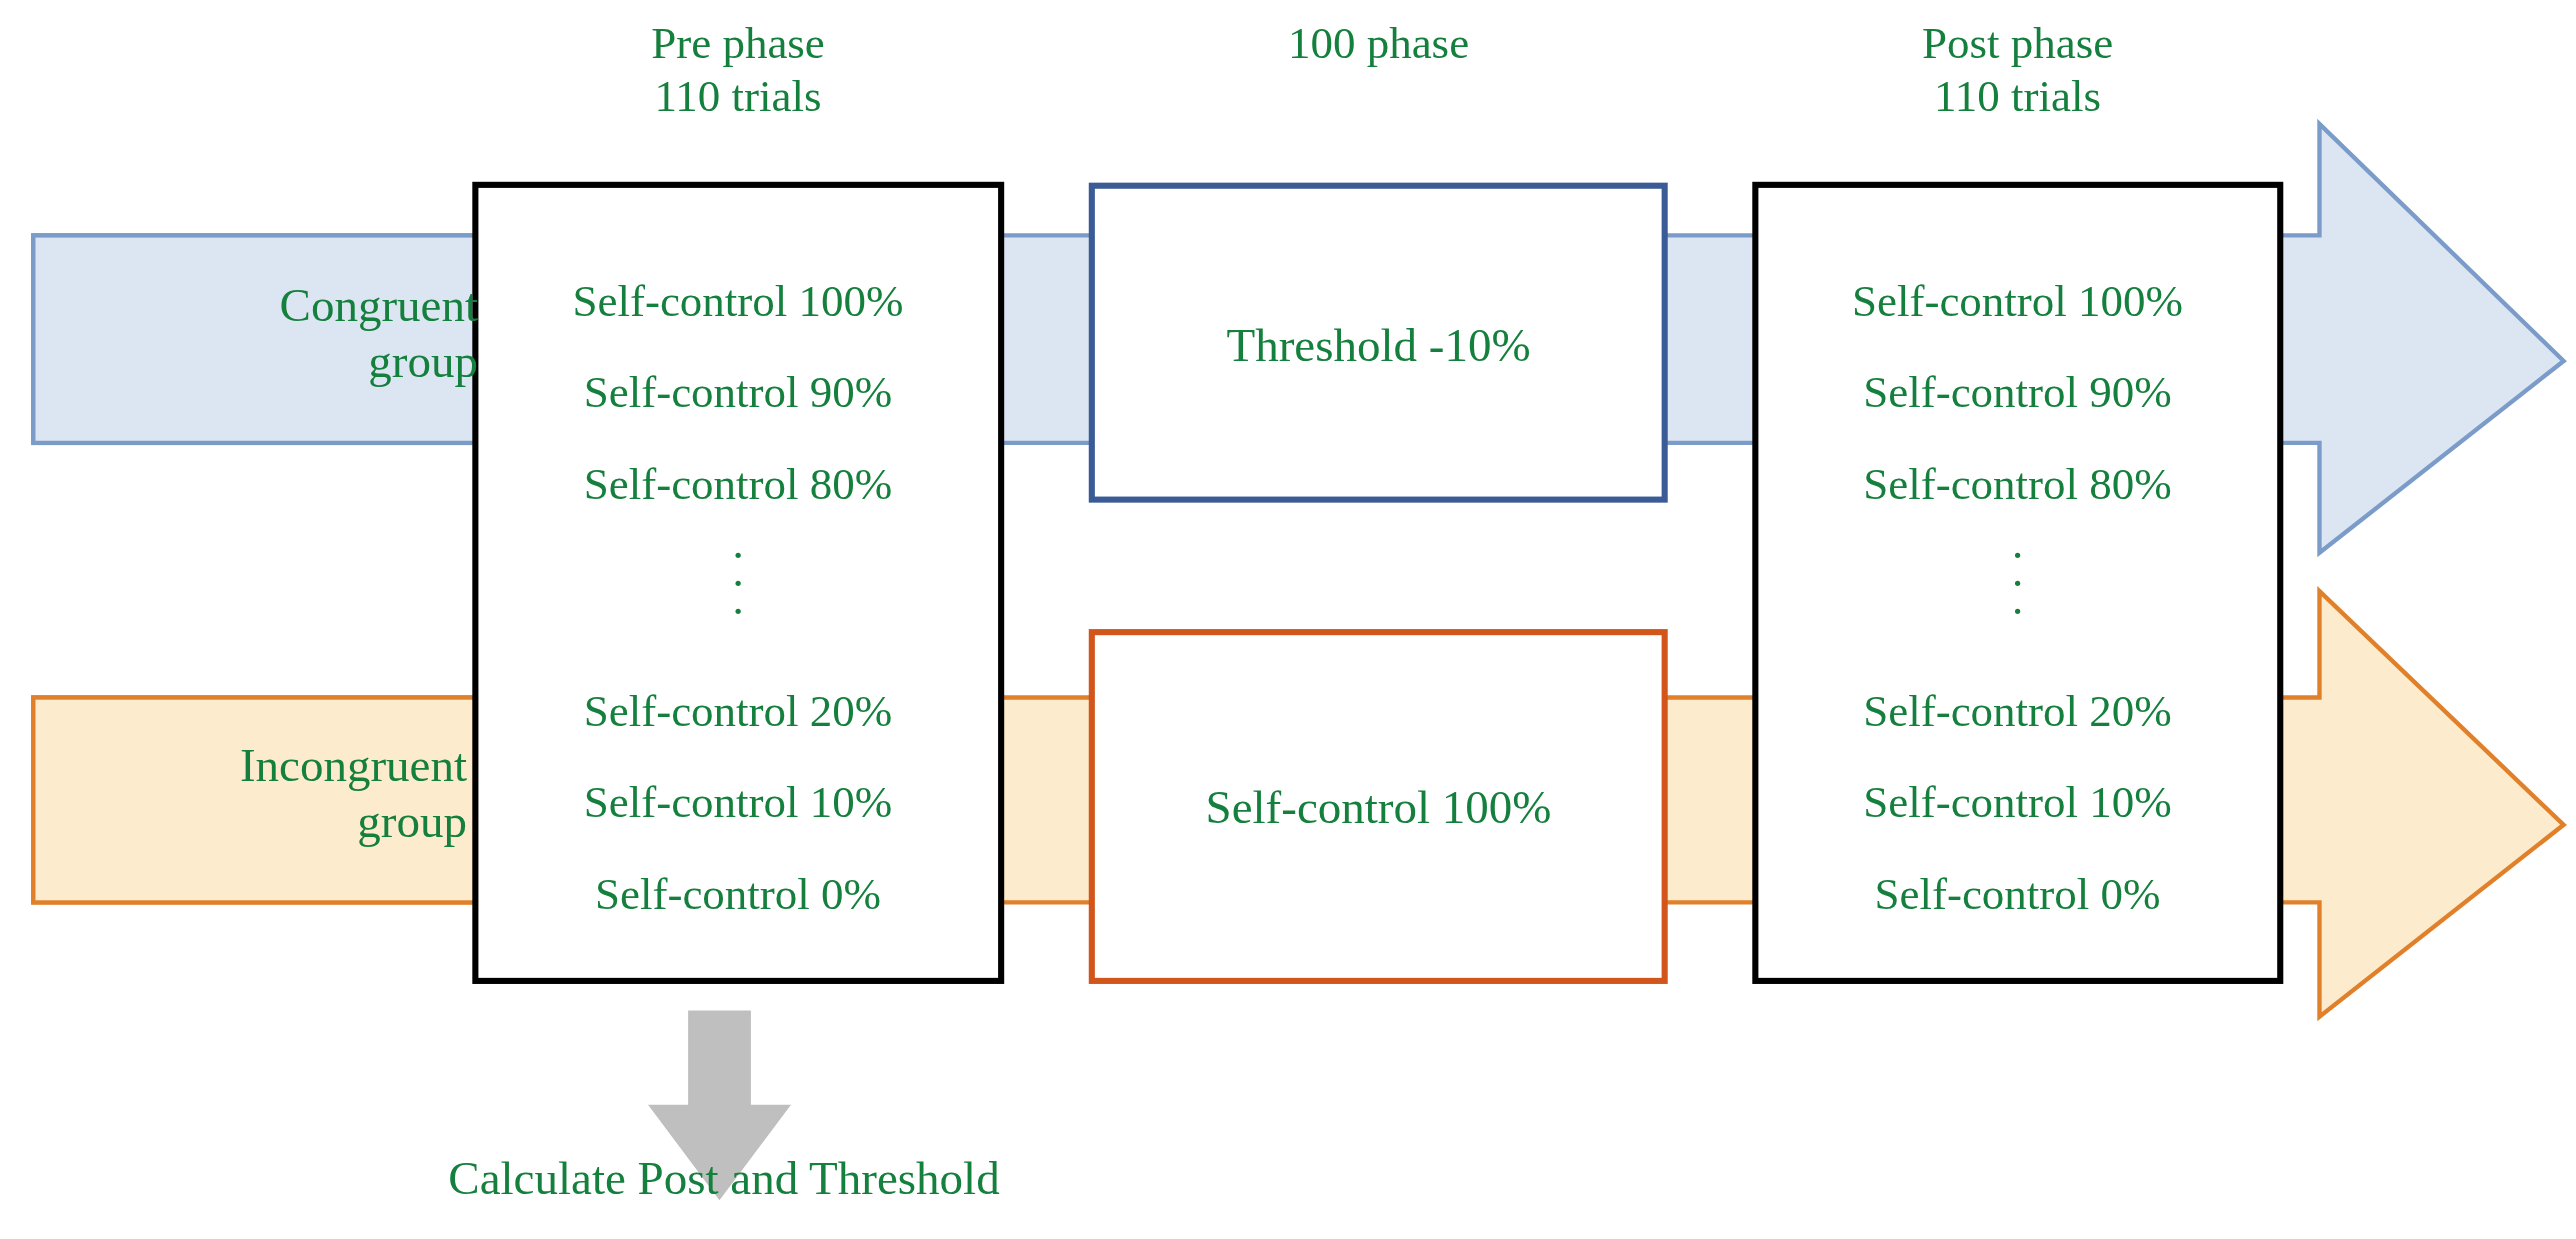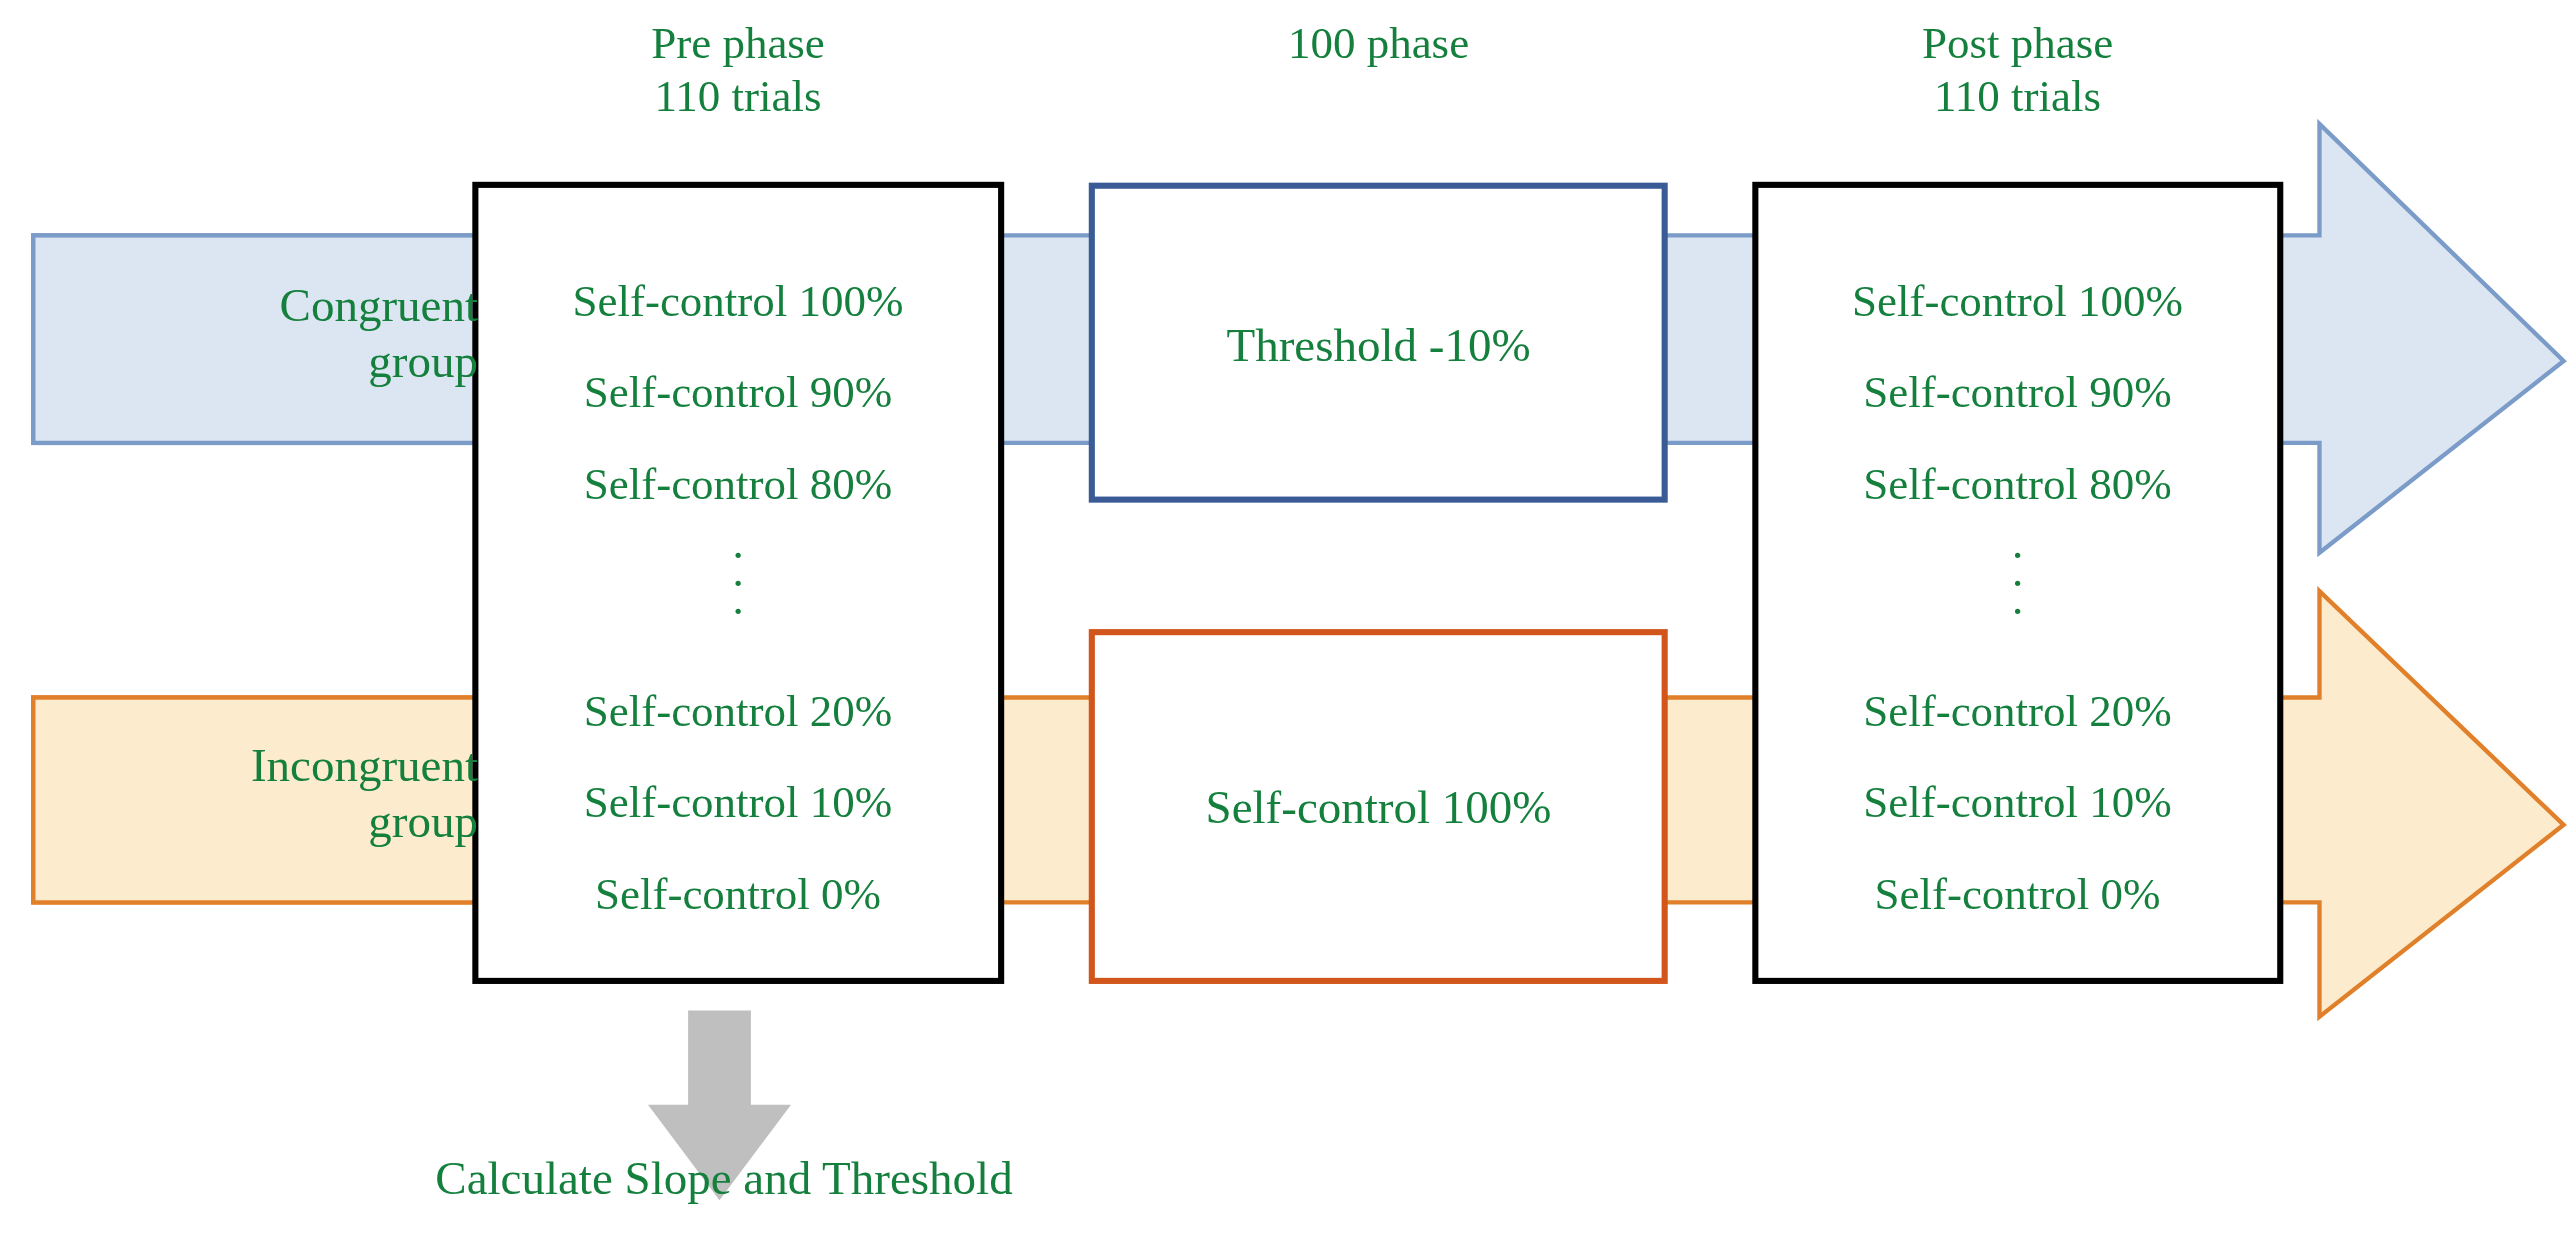--- a/index.html
+++ b/index.html
@@ -102,21 +102,21 @@
   <div class="txt phase-header" style="left:1755px; top:17.4px; width:525px;">
     <span>Post phase</span>
     <span class="sub">110 trials</span>
   </div>
 
   <div class="txt group-label" style="left:33px; top:277px; width:445px;">
     <span>Congruent</span>
     <span class="sub">group</span>
   </div>
 
-  <div class="txt group-label" style="left:33px; top:737px; width:445px;">
+  <div class="txt group-label" style="left:22px; top:737px; width:445px;">
     <span>Incongruent</span>
     <span class="sub">group</span>
   </div>
 
   <div class="txt list-item" style="left:475px; top:275px; width:526px;">Self-control 100%</div>
   <div class="txt list-item" style="left:475px; top:366px; width:526px;">Self-control 90%</div>
   <div class="txt list-item" style="left:475px; top:458px; width:526px;">Self-control 80%</div>
 
   <div class="txt dots" style="left:475px; top:530px; width:526px;">
     <span>.</span>
@@ -139,16 +139,16 @@
   <div class="txt dots" style="left:1755px; top:530px; width:525px;">
     <span>.</span>
     <span>.</span>
     <span>.</span>
   </div>
 
   <div class="txt list-item" style="left:1755px; top:685px; width:525px;">Self-control 20%</div>
   <div class="txt list-item" style="left:1755px; top:776px; width:525px;">Self-control 10%</div>
   <div class="txt list-item" style="left:1755px; top:868px; width:525px;">Self-control 0%</div>
 
-  <div class="txt caption" style="left:288px; top:1151px; width:872px;">Calculate Slope and Threshold</div>
+  <div class="txt caption" style="left:288px; top:1151px; width:872px;">Calculate Post and Threshold</div>
 
 </div>
 
 
 </body></html>

